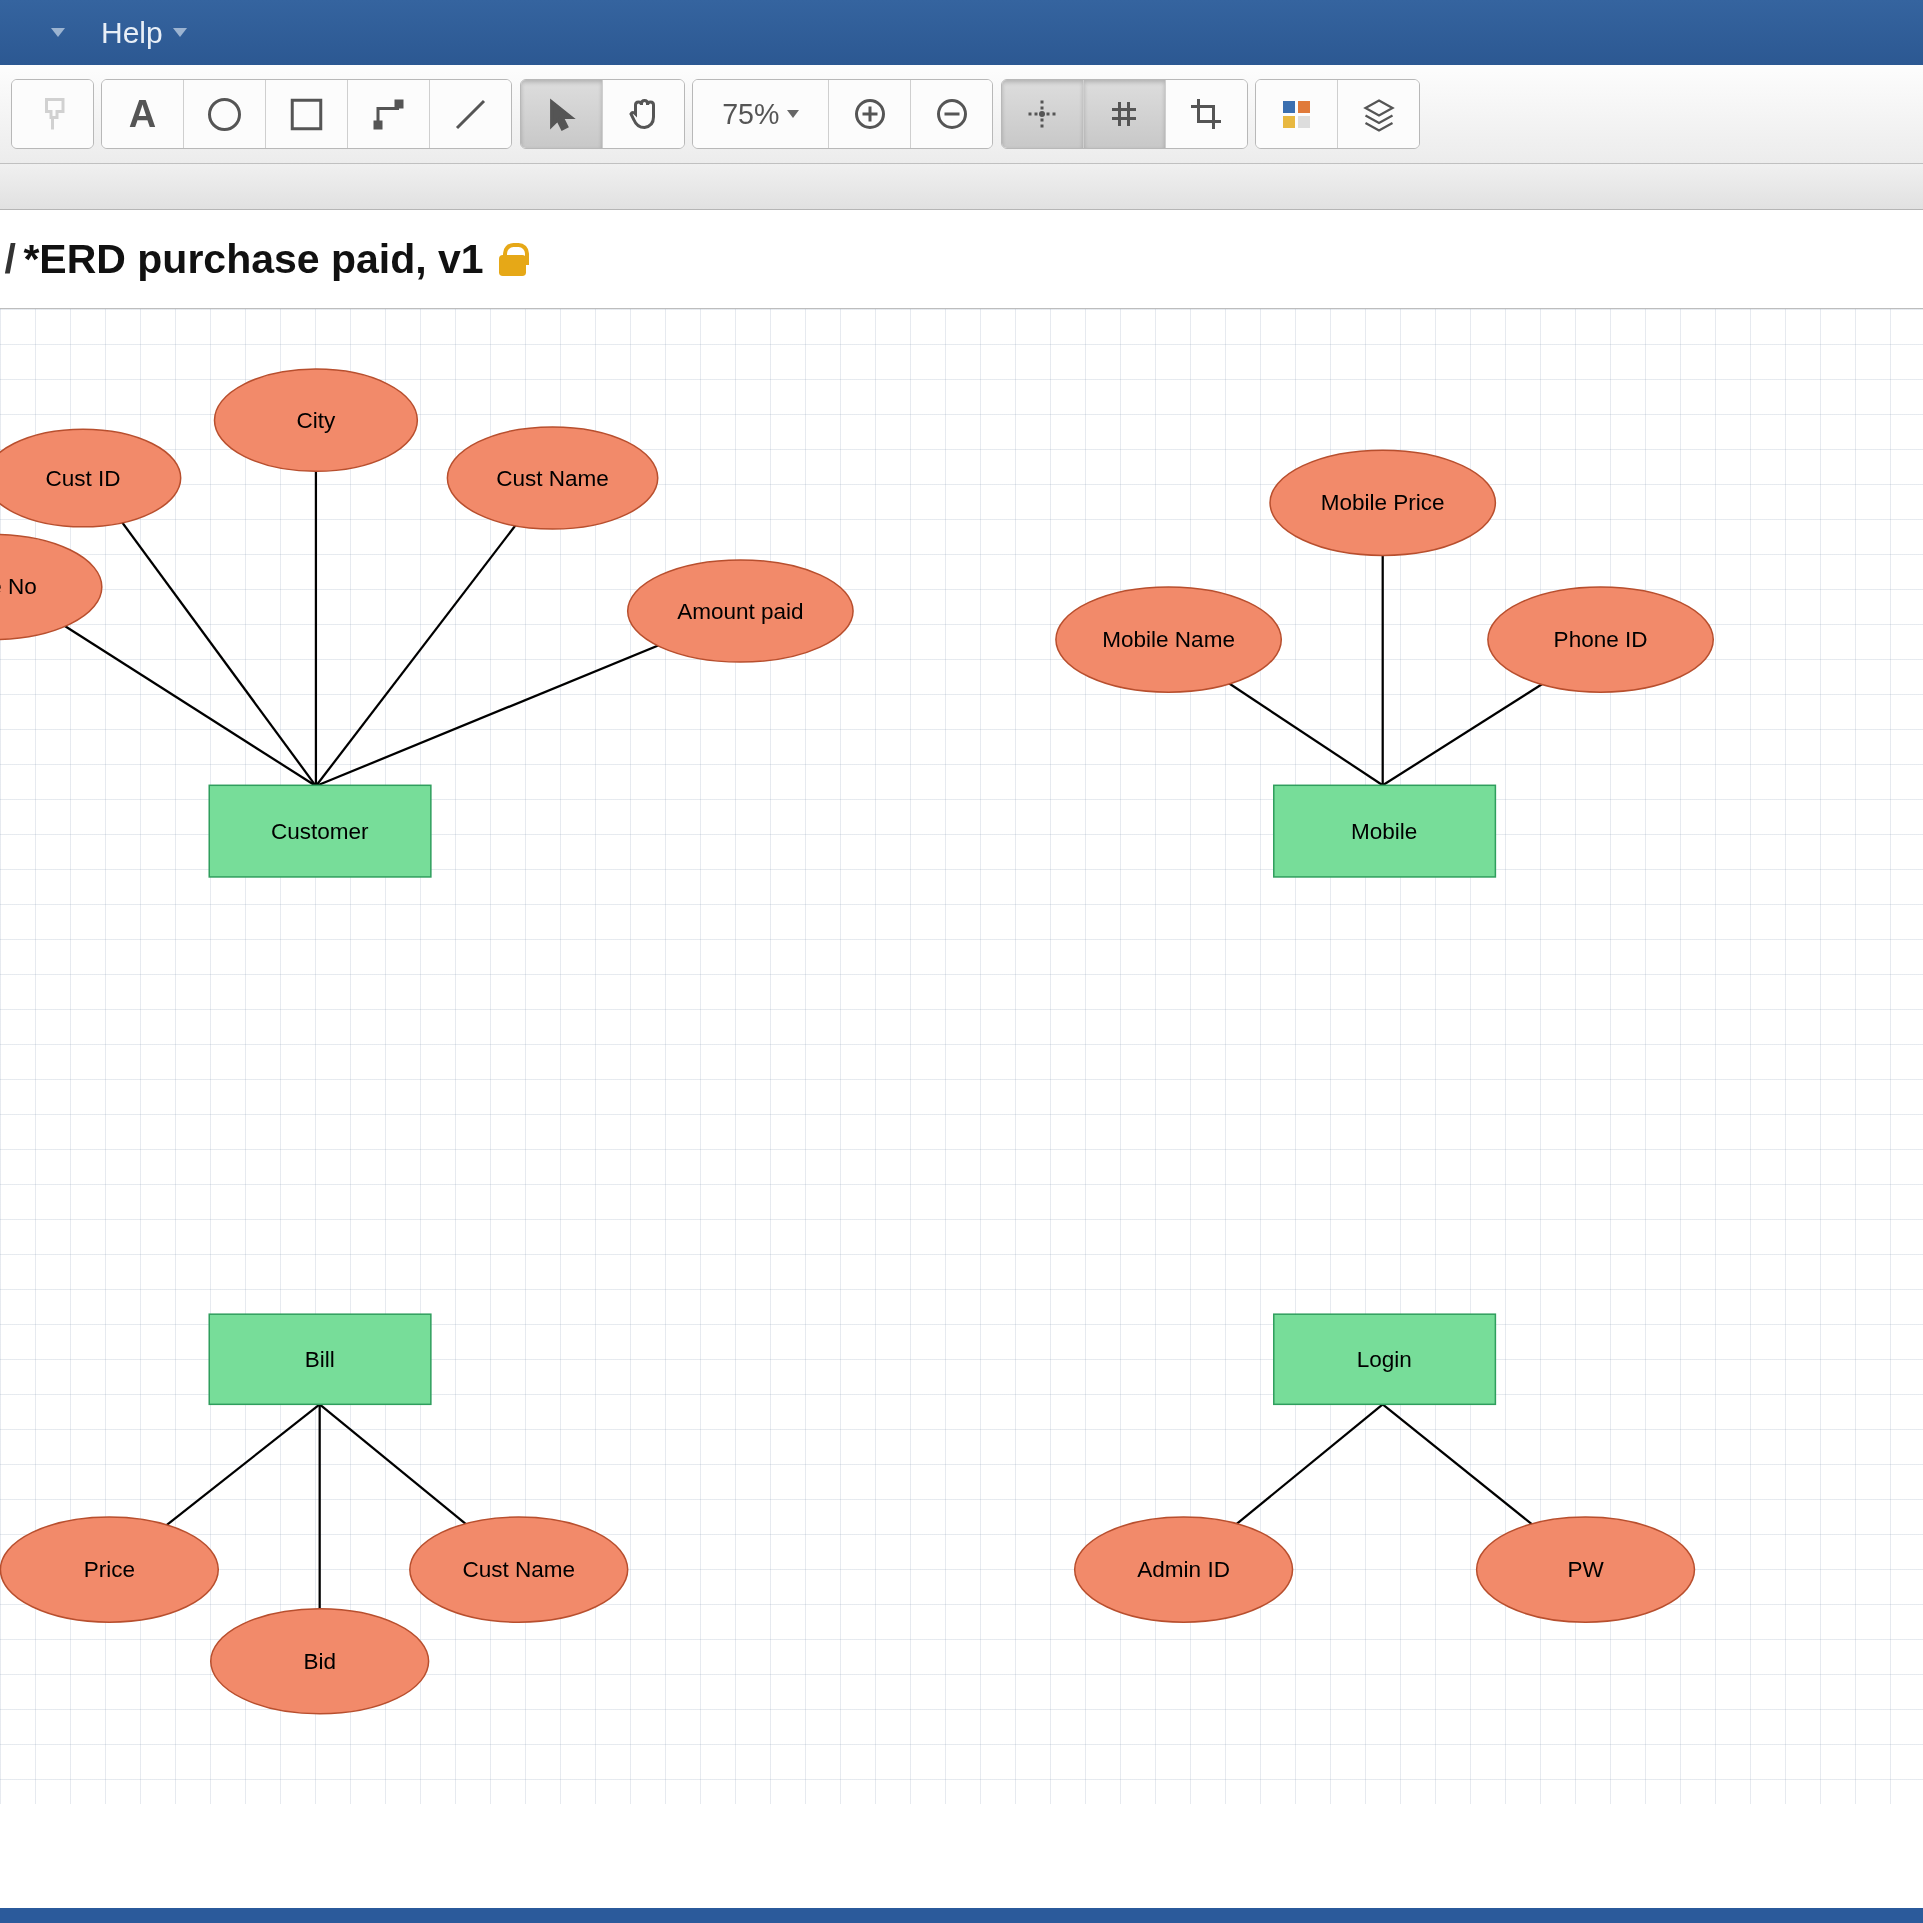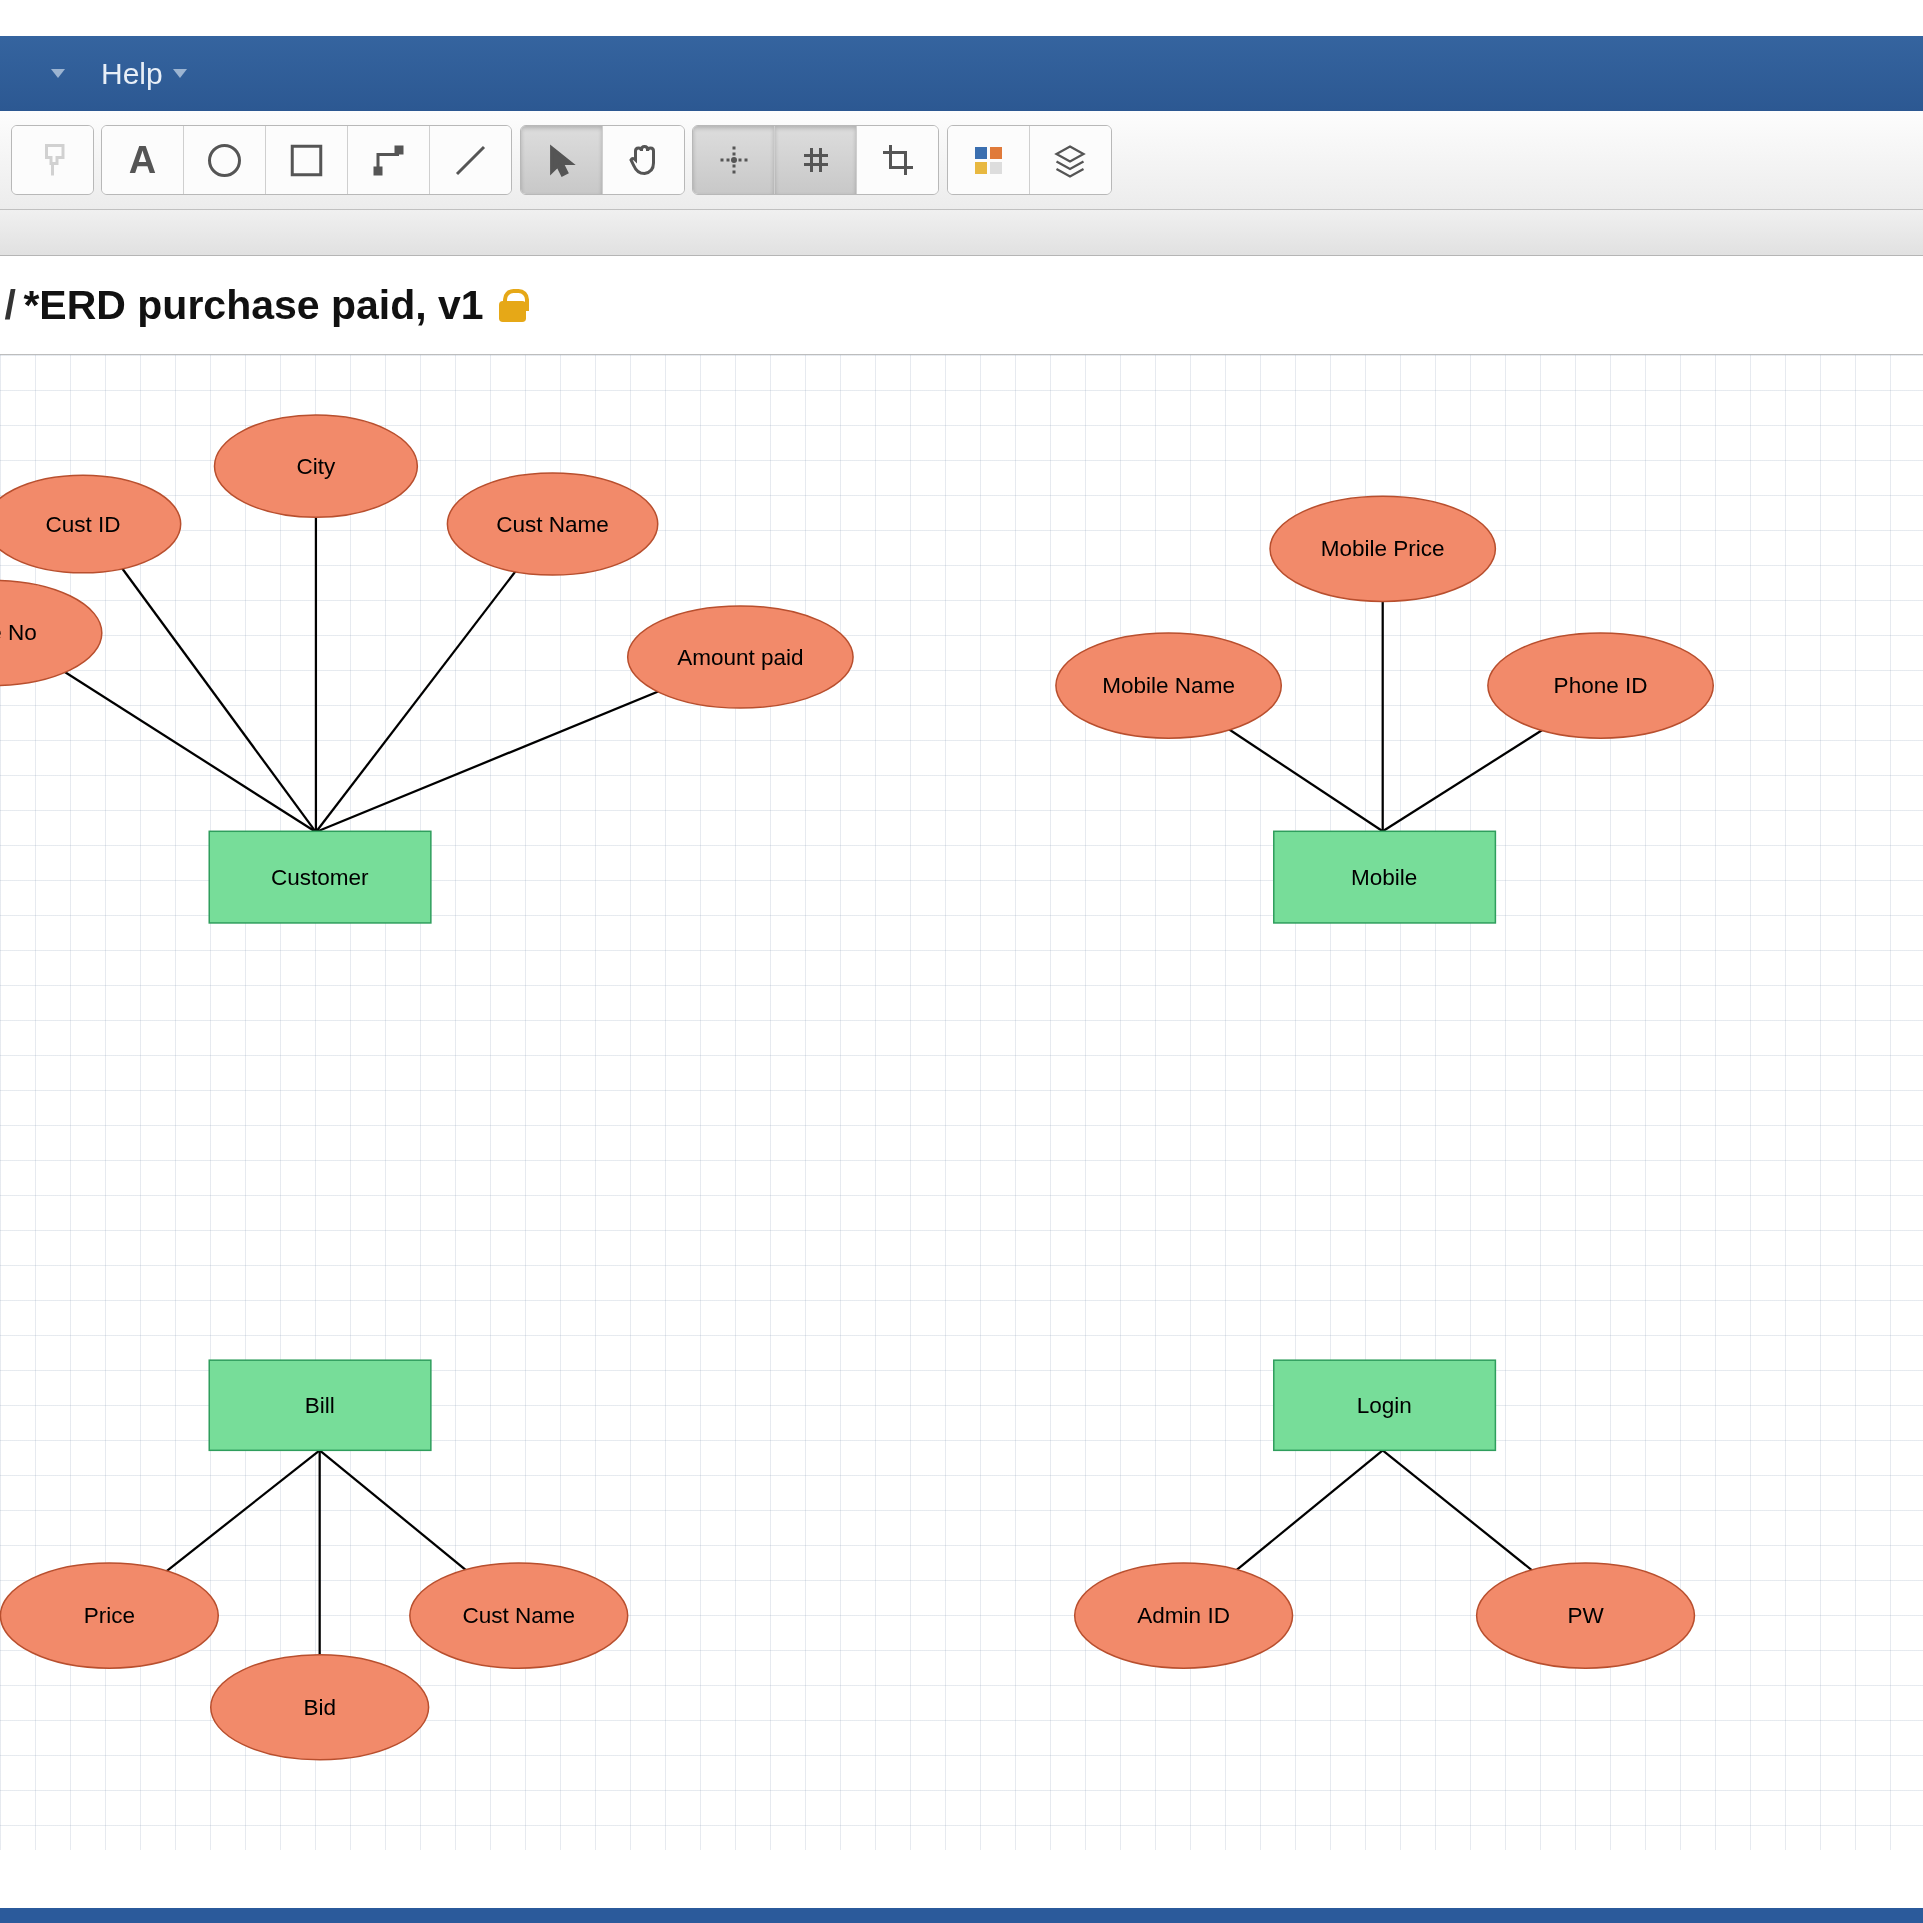--- a/index.html
+++ b/index.html
@@ -1,18 +1,18 @@
 <!DOCTYPE html>
 <html style="font-size:12px"><head>
 <meta charset="utf-8">
 <style>
   html,body{margin:0;padding:0;width:1924px;height:1924px;background:#fff;font-family:"Helvetica Neue",Arial,sans-serif;overflow:hidden;}
 
   
-  .menubar{height:75px;background:#2b5a9b;background:linear-gradient(#35649f,#2c5892);display:flex;color:#e8eff7;padding:0 22.5px;font-size:30px;margin-top:36px;}
+  .menubar{height:65px;background:#2b5a9b;background:linear-gradient(#35649f,#2c5892);display:flex;color:#e8eff7;padding:0 22.5px;font-size:30px;}
   .menubar .menu-item{display:flex;align-items:center;padding:0 18px;height:100%;cursor:pointer;}
   .menubar .menu-item .caret{width:0;height:0;border-left:7.5px solid transparent;border-right:7.5px solid transparent;border-top:9px solid #9cb4d1;margin-left:10.5px;}
 
   
   .toolbar{height:98px;background:linear-gradient(#fdfdfd,#ececec);border-bottom:1.5px solid #c0c0c0;display:flex;align-items:center;padding:0 10.5px;gap:7.5px;}
   .tool-group{display:flex;border:1.5px solid #b8b8b8;border-radius:6px;overflow:hidden;background:#fafafa;}
   .tool-btn{width:81px;height:68px;display:flex;align-items:center;justify-content:center;border-right:0.8px solid #cfcfcf;cursor:pointer;background:#fcfcfc;}
   .tool-btn:last-child{border-right:none;}
   .tool-btn.active{background:linear-gradient(#dddddd,#c8c8c8);box-shadow:inset 0 2.3px 4.5px rgba(0,0,0,.2);}
   .tool-btn.dim svg{opacity:.25;}
@@ -108,20 +108,38 @@
           <path d="M10 6 L10 38 L18 30 L24 42 L30 39 L24 27 L36 27 Z" style="fill:#555;stroke:#555"></path>
         </svg>
     </div>
     <div class="tool-btn">
       <svg width="36" height="36" viewBox="0 0 48 48">
           <path d="M14 24 L14 12 Q14 8 18 8 Q22 8 22 12 L22 10 Q22 6 26 6 Q30 6 30 10 L30 12 Q30 8 34 8 Q38 8 38 12 L38 28 Q38 40 26 42 Q16 42 12 32 L8 24 Q10 20 14 24 Z"></path>
         </svg>
     </div>
   </div>
 
+  <div class="tool-group zoom">
+    <div class="tool-btn">
+      <span class="label">75%</span>
+      <span class="zoom-caret"></span>
+    </div>
+    <div class="tool-btn">
+      <svg width="36" height="36" viewBox="0 0 48 48">
+          <circle cx="24" cy="24" r="18"></circle>
+          <path d="M24 14 L24 34 M14 24 L34 24"></path>
+        </svg>
+    </div>
+    <div class="tool-btn">
+      <svg width="36" height="36" viewBox="0 0 48 48">
+          <circle cx="24" cy="24" r="18"></circle>
+          <path d="M14 24 L34 24"></path>
+        </svg>
+    </div>
+  </div>
 
   <div class="tool-group">
     <div class="tool-btn active">
       <svg width="36" height="36" viewBox="0 0 48 48">
           <path d="M24 6 L24 42 M6 24 L42 24" style="stroke-dasharray:4 4"></path>
           <circle cx="24" cy="24" r="4" style="fill:#555;stroke:none"></circle>
         </svg>
     </div>
     <div class="tool-btn active">
       <svg width="36" height="36" viewBox="0 0 48 48">

